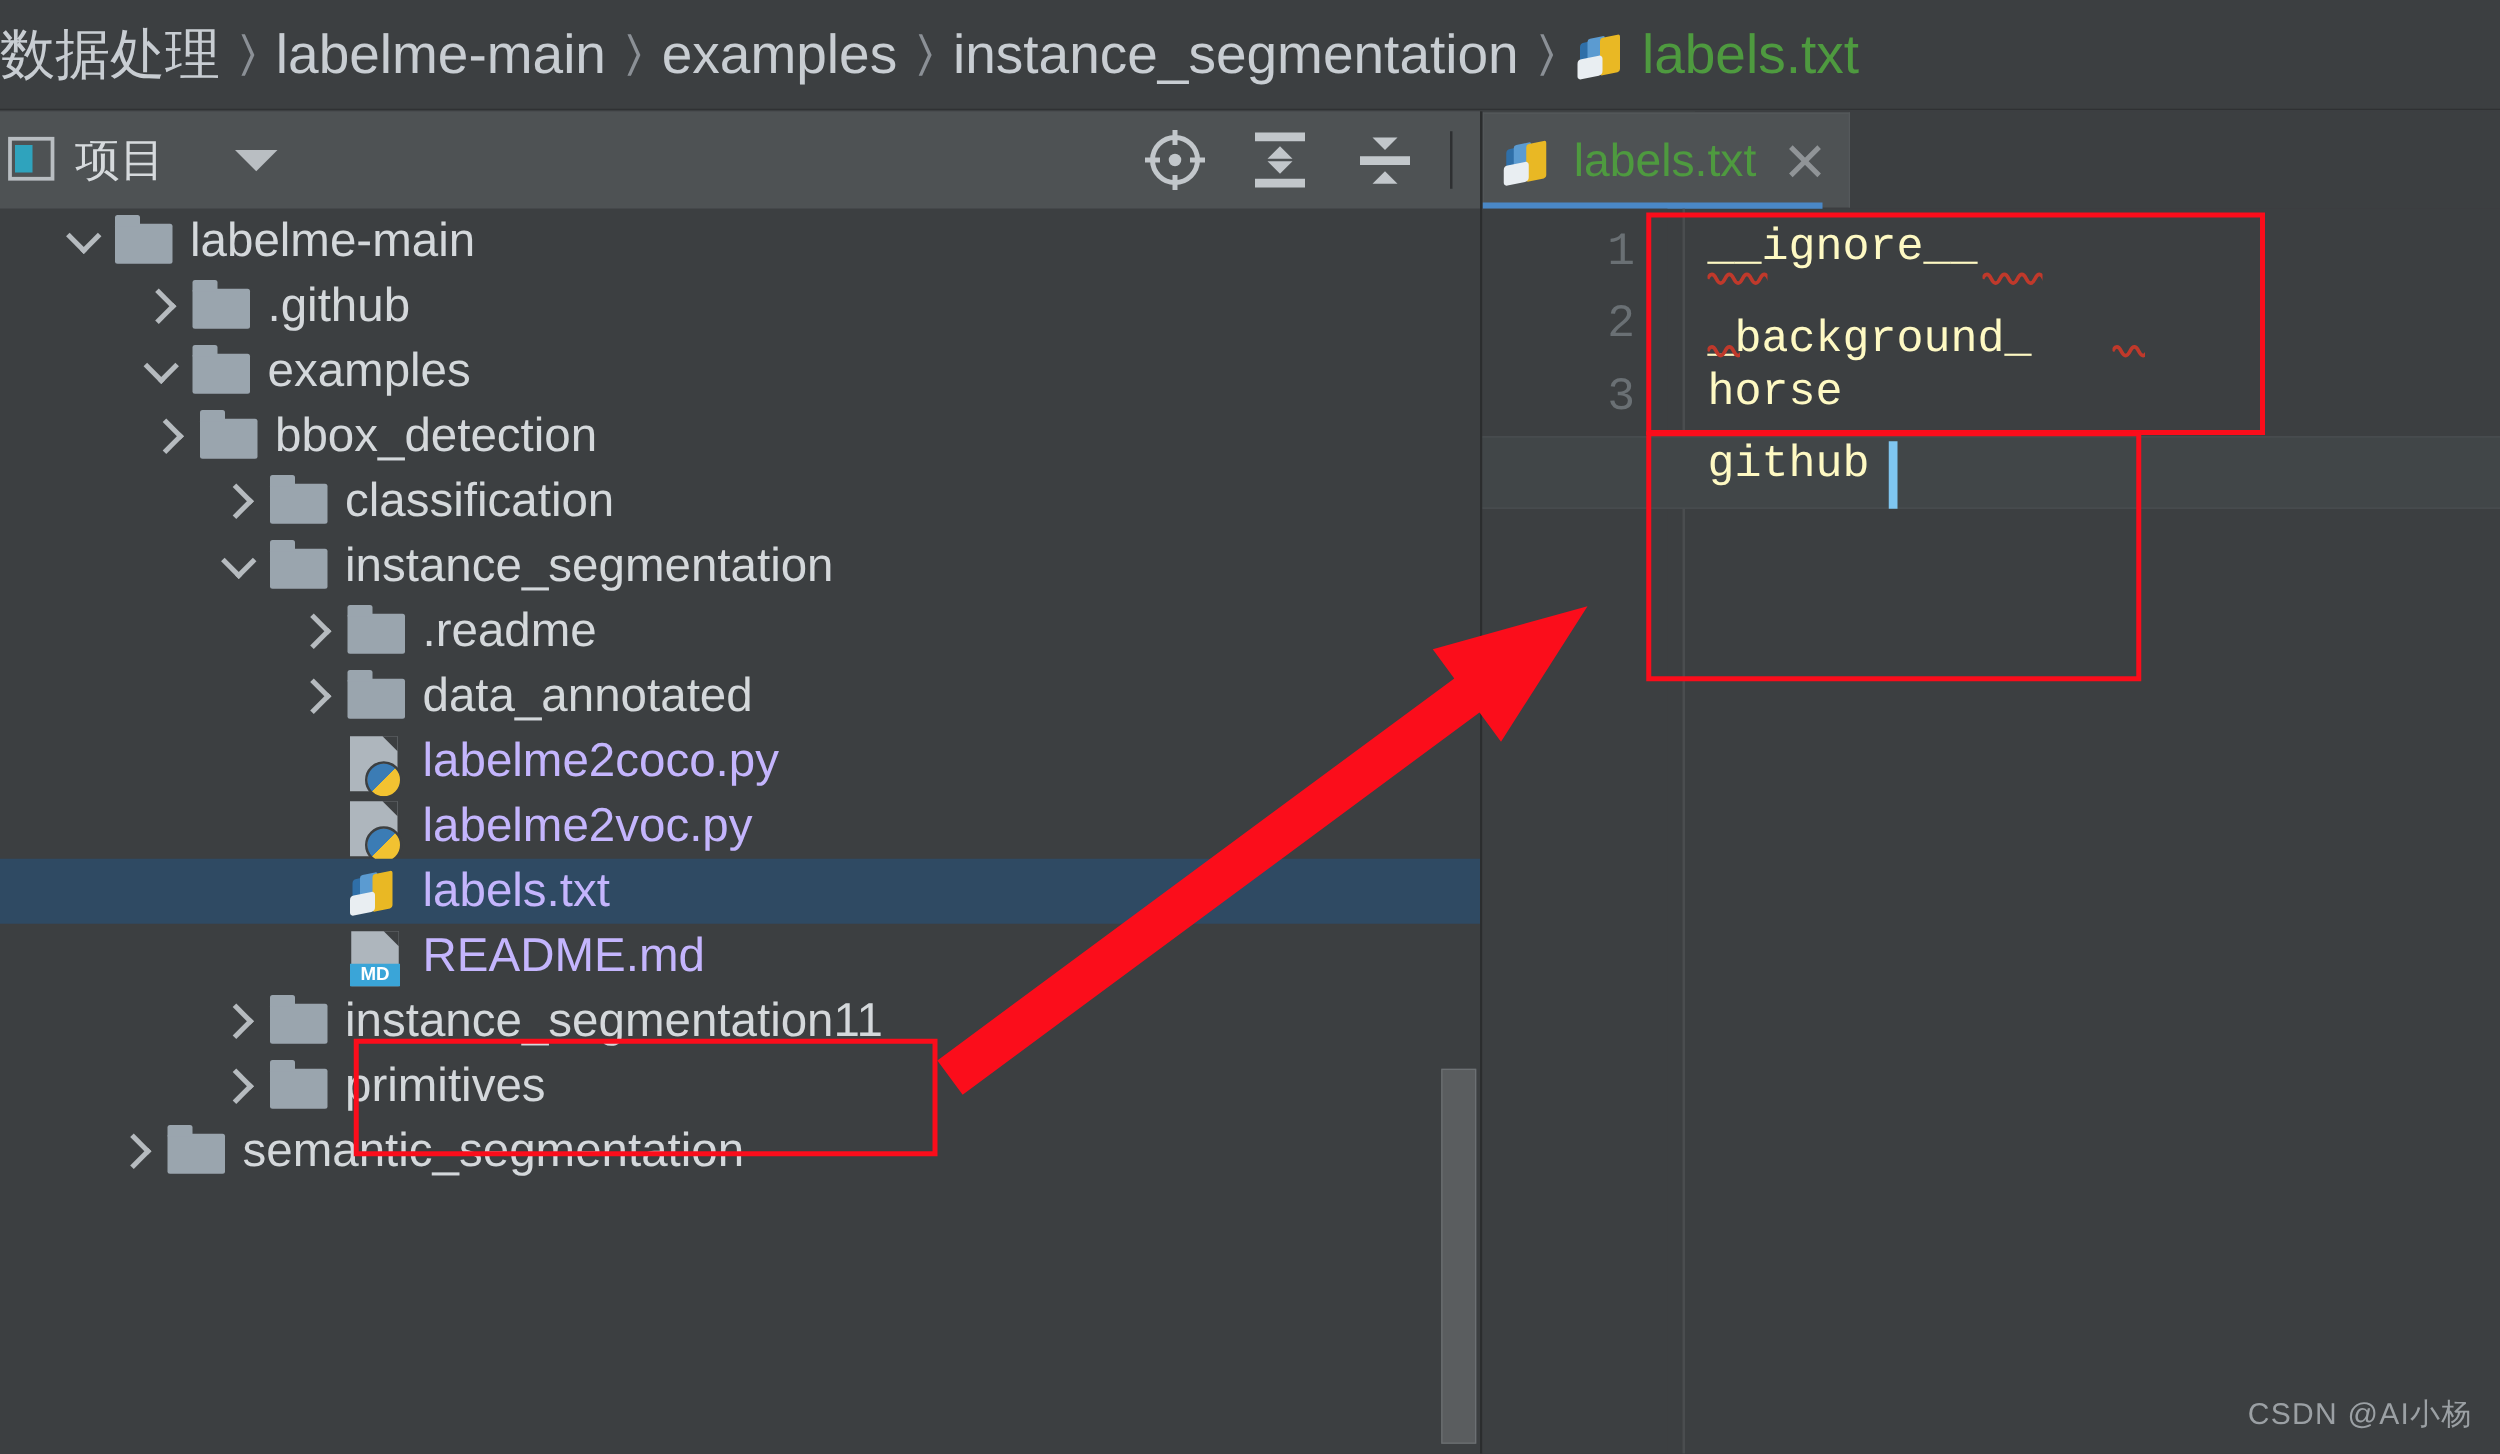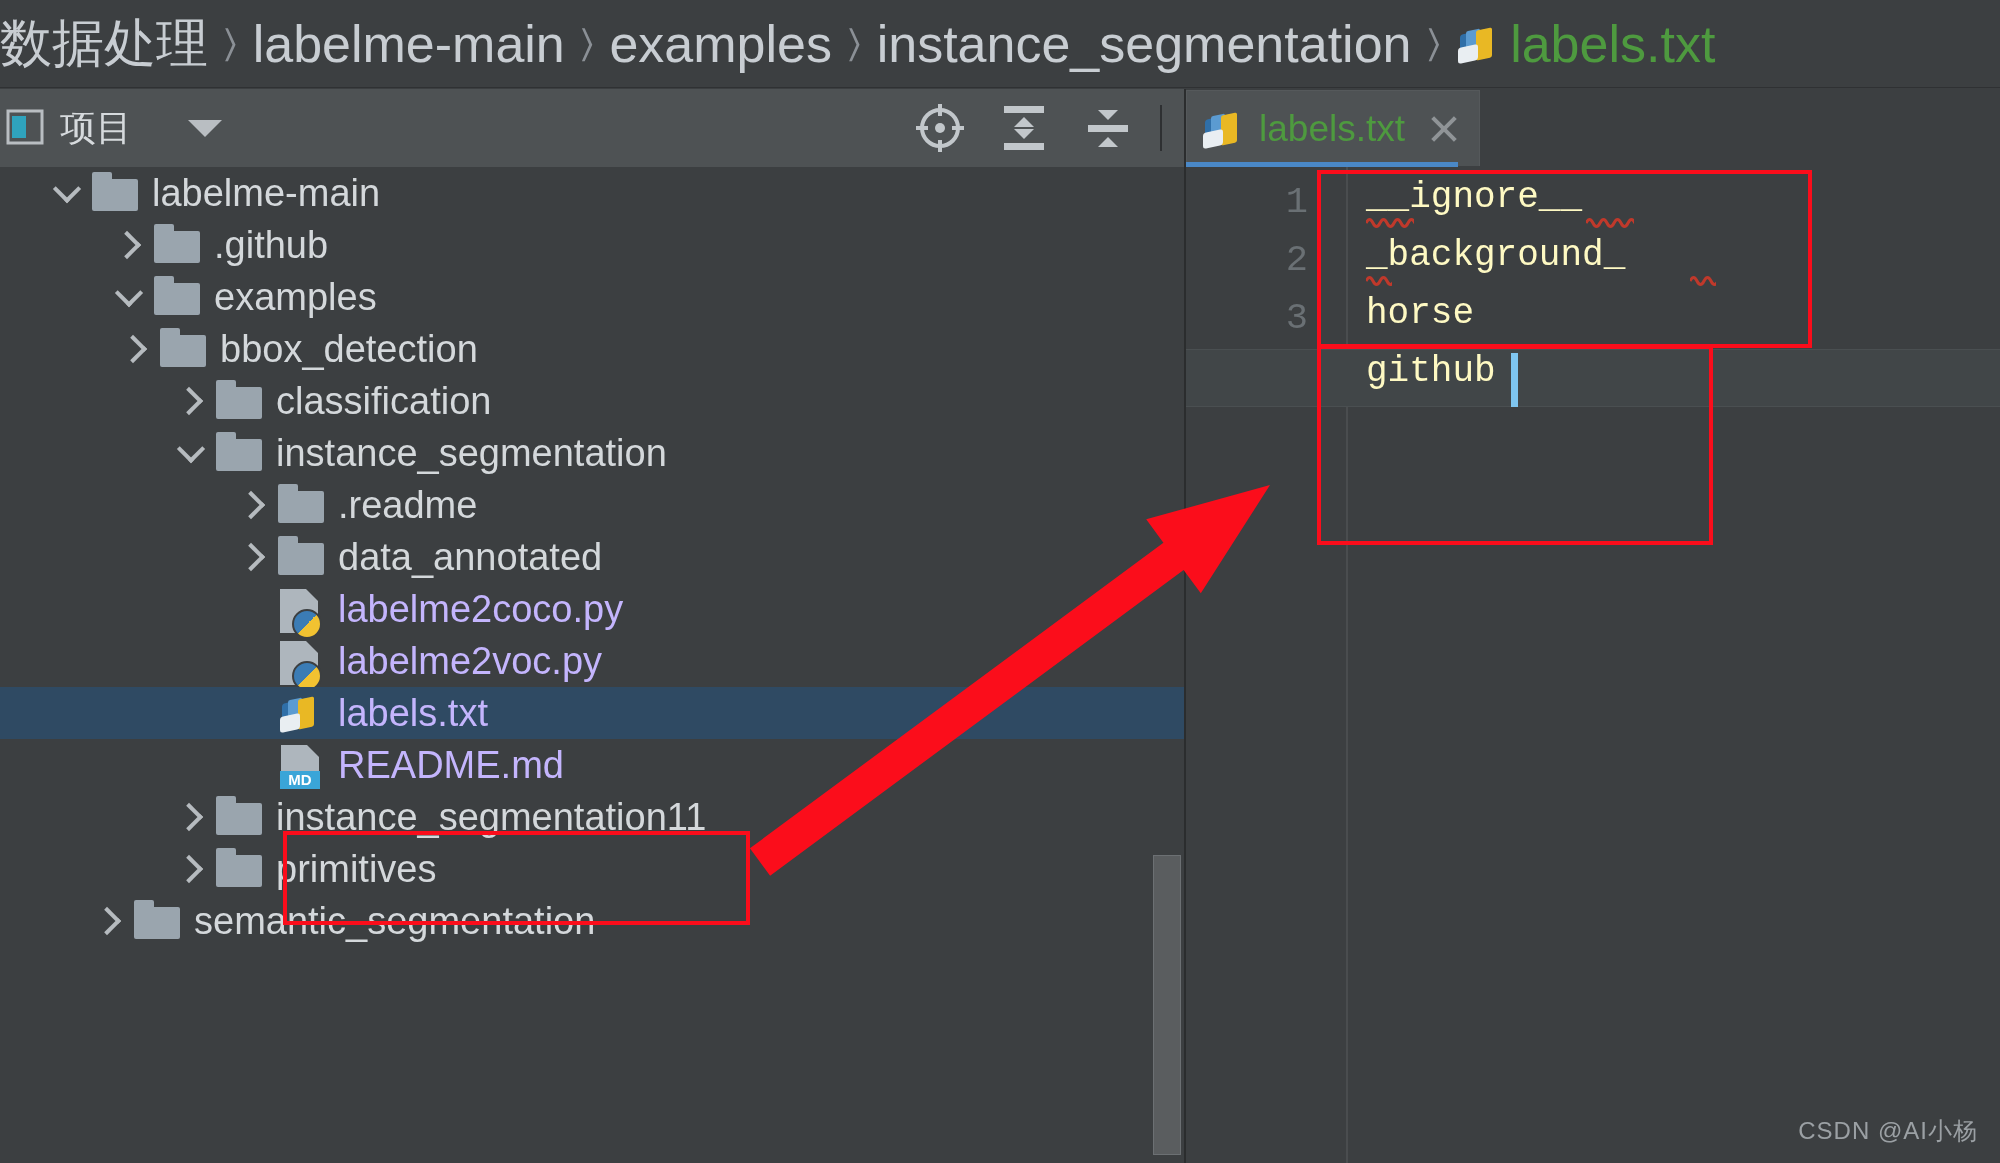--- a/index.html
+++ b/index.html
@@ -3,21 +3,21 @@
 <meta charset="utf-8">
 <style>
   html,body{margin:0;padding:0;background:#3c3f41;}
   body{width:2000px;height:1163px;overflow:hidden;font-family:"Liberation Sans",sans-serif;}
   #root{position:relative;width:2000px;height:1163px;background:#3c3f41;overflow:hidden;}
 
   
   .breadcrumb-bar{position:absolute;left:0;top:0;width:2000px;height:88px;background:#3c3f41;
     border-bottom:1px solid #2f3133;display:flex;align-items:center;padding-left:0px;box-sizing:border-box;}
   .top-strip{position:absolute;left:0;top:0;width:2000px;height:9px;background:#313335;}
-  .crumb{display:flex;align-items:center;font-size:52px;color:#c8cdd2;white-space:nowrap;text-align:center;}
+  .crumb{display:flex;align-items:center;font-size:44px;color:#c8cdd2;white-space:nowrap;text-align:center;}
   .crumb-sep{color:#8b9096;font-size:38px;margin:0 16px;font-weight:300;}
   .crumb.green{color:#4e9a3f;}
   .crumb-text{letter-spacing:0px;}
 
   
   .panel-header{position:absolute;left:0;top:89px;width:1356px;height:78px;background:#4e5254;
     display:flex;align-items:center;box-sizing:border-box;}
   .ph-left{display:flex;align-items:center;padding-left:4px;}
   .ph-title{font-size:36px;color:#d6dadd;margin-left:14px;}
   .ph-caret{margin-left:56px;width:0;height:0;border-left:17px solid transparent;border-right:17px solid transparent;border-top:17px solid #b9bec2;}
@@ -356,21 +356,21 @@
     <div class="gutter" id="gutter">
         <div class="gutter-line" style="top:14px">1</div>
         <div class="gutter-line" style="top:72px">2</div>
         <div class="gutter-line" style="top:130px">3</div>
         <div class="gutter-line" style="top:188px">4</div>
       </div>
     <div class="code-sep"></div>
     <div id="codearea">
         <div class="cur-line-hl" style="top:182px"></div>
         <div class="code-line" style="top:10px">__ignore__</div>
-        <div class="code-line" style="top:68px">_background_</div>
+        <div class="code-line" style="top:84px">_background_</div>
         <div class="code-line" style="top:126px">horse</div>
         <div class="code-line" style="top:184px">github</div>
         <div class="squig" style="left:180px;top:48px;width:48px">
           <svg width="48" height="16" viewBox="0 0 48 16">
             <path d="M0 8 Q 3.5 1 7 8 Q 10.5 15 14 8 Q 17.5 1 21 8 Q 24.5 15 28 8 Q 31.5 1 35 8 Q 38.5 15 42 8 Q 45.5 1 49 8 Q 52.5 15 56 8 " fill="none" stroke="#c0392b" stroke-width="3"></path>
           </svg>
         </div>
         <div class="squig" style="left:400px;top:48px;width:48px">
           <svg width="48" height="16" viewBox="0 0 48 16">
             <path d="M0 8 Q 3.5 1 7 8 Q 10.5 15 14 8 Q 17.5 1 21 8 Q 24.5 15 28 8 Q 31.5 1 35 8 Q 38.5 15 42 8 Q 45.5 1 49 8 Q 52.5 15 56 8 " fill="none" stroke="#c0392b" stroke-width="3"></path>

